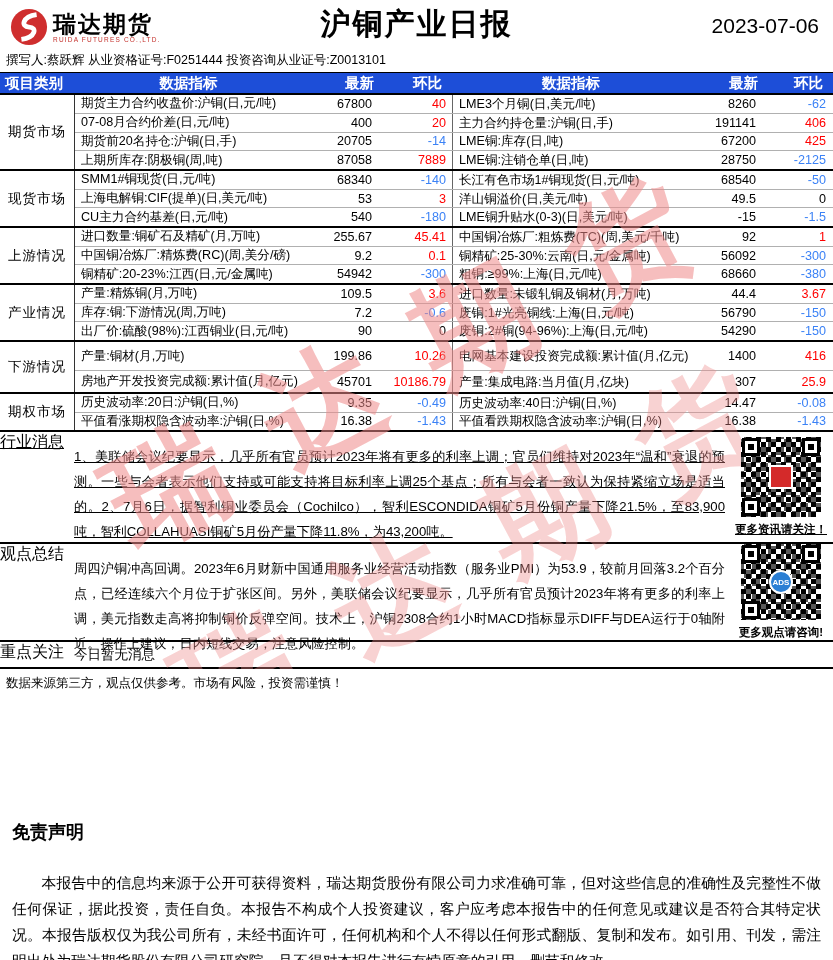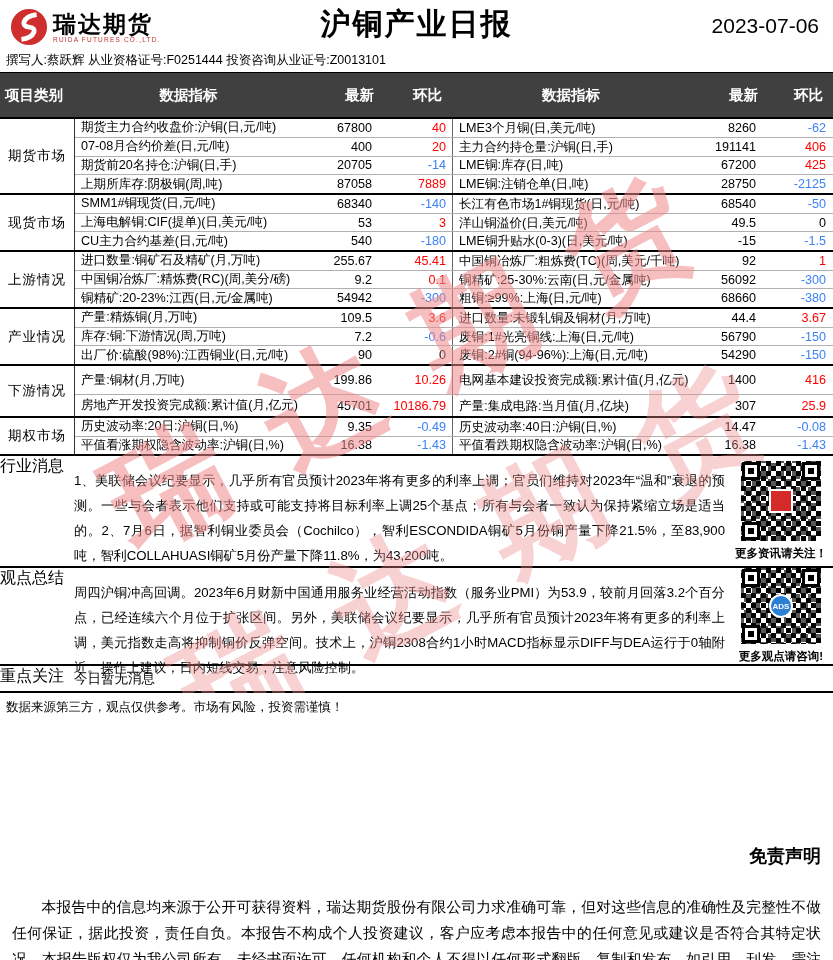--- a/index.html
+++ b/index.html
@@ -15,21 +15,21 @@
   .logo svg { width:38px; height:38px; }
   .logo-cn { font-size:23px; font-weight:bold; letter-spacing:2px; line-height:24px; }
   .logo-en { font-size:6.5px; color:#c4302b; letter-spacing:1.2px; }
   .title { position:absolute; left:0; right:0; top:4px; text-align:center; font-size:30px; font-weight:bold; letter-spacing:2px; }
   .date { position:absolute; right:14px; top:14px; font-size:21px; }
   .author { font-size:12.5px; padding:2px 20px 3px 6px; }
   
   .tbl { position:relative; overflow:hidden; border-top:1px solid #000; }
   .thead {
     display:grid; grid-template-columns:75px 227px 82px 68px 238px 78px 65px;
-    height:44px; align-items:center; background:#404040; color:#fff;
+    height:20px; align-items:center; background:#1d4ed8; color:#fff;
     font-size:14.5px; font-weight:bold;
   }
   .thead .h-cat { padding-left:5px; }
   .thead .h-ind { text-align:center; }
   .thead .h-num { text-align:right; padding-right:10px; }
   .section { display:flex; border-top:2px solid #000; }
   .section .cat {
     width:75px; flex:none; border-right:1px solid #333;
     display:flex; align-items:center; justify-content:center;
     font-size:13.5px; letter-spacing:1px;
@@ -43,21 +43,21 @@
   .c-lbl { padding-left:6px; white-space:nowrap; overflow:hidden; }
   .c-val { text-align:right; padding-right:12px; }
   .c-chg { text-align:right; padding-right:6px; }
   .c-lbl2 { border-left:1px solid #666; padding-left:6px; align-self:stretch; display:flex; align-items:center; line-height:14px; }
   .s-futures { height:76px; } .s-spot { height:57px; } .s-up { height:57px; }
   .s-ind { height:57px; } .s-down { height:52px; } .s-opt { height:38px; }
   .s-down .row:first-child { flex:1.36; }
   .pos { color:#f00; } .neg { color:#3b82f6; } .zero { color:#000; }
   
   .textsec { display:flex; border-top:2px solid #000; }
-  .ts-news { height:112px; } .ts-view { height:98px; }
+  .ts-news { height:112px;text-decoration:underline; } .ts-view { height:98px; }
   .textsec .content { flex:1; min-width:0; padding:12px 4px 0 10px; font-size:13.2px; line-height:25px; text-align:justify; }
   .qrcol { width:104px; flex:none; display:flex; flex-direction:column; align-items:center; justify-content:center; gap:5px; }
   .qr { position:relative; width:80px; height:80px;
     background:repeating-conic-gradient(#000 0% 25%, #fff 0% 50%) 0 0/10px 10px; }
   .qr::before { content:''; position:absolute; inset:0;
     background:repeating-conic-gradient(#000 0% 25%, transparent 0% 50%) 3px 2px/16px 16px; opacity:.65; }
   .qr .f { position:absolute; width:18px; height:18px; border:3px solid #000; background:#fff; }
   .qr .f::after { content:''; position:absolute; inset:3px; background:#000; }
   .qr .f1 { left:1px; top:1px; } .qr .f2 { right:1px; top:1px; } .qr .f3 { left:1px; bottom:1px; }
   .qlogo { position:absolute; left:50%; top:50%; transform:translate(-50%,-50%);
@@ -71,21 +71,21 @@
   .focus .content { flex:1; display:flex; align-items:center; padding-left:10px; font-size:13.5px; }
   .footnote { padding:6px 4px 0 6px; font-size:12.5px; }
   
   .wm { position:absolute; font-size:118px; font-weight:bold; color:#ef8a8a;
     letter-spacing:55px; white-space:nowrap; transform:rotate(-28deg);
     transform-origin:0 0; pointer-events:none; }
   #wm1 { left:80px; top:372px; opacity:.55; }
   #wm2 { left:150px; top:560px; opacity:.38; }
   
   .disclaimer { margin-top:128px; padding:0 12px 0 12px; }
-  .disclaimer h2 { font-size:18px; font-weight:bold; margin-bottom:26px;text-align:right; }
+  .disclaimer h2 { font-size:18px; font-weight:bold; margin-bottom:26px; }
   .disclaimer p { font-size:14.8px; line-height:26px; text-align:justify; text-indent:2em; }
 </style>
 </head>
 <body>
 
 <div class="page">
 
   <div class="hdr">
     <div class="logo">
       <svg viewBox="0 0 40 40">

